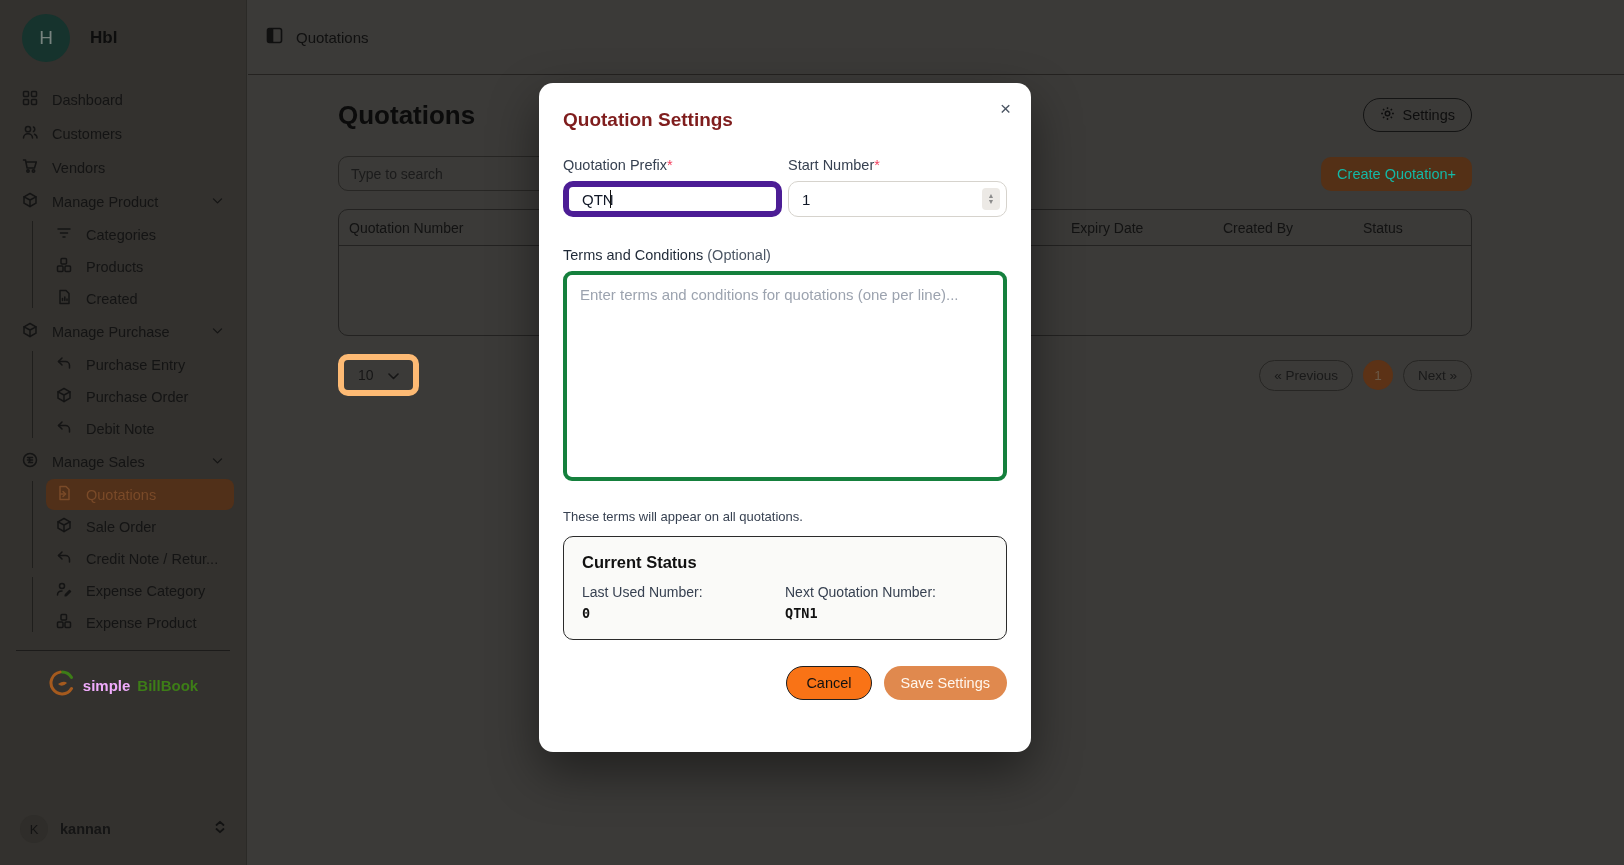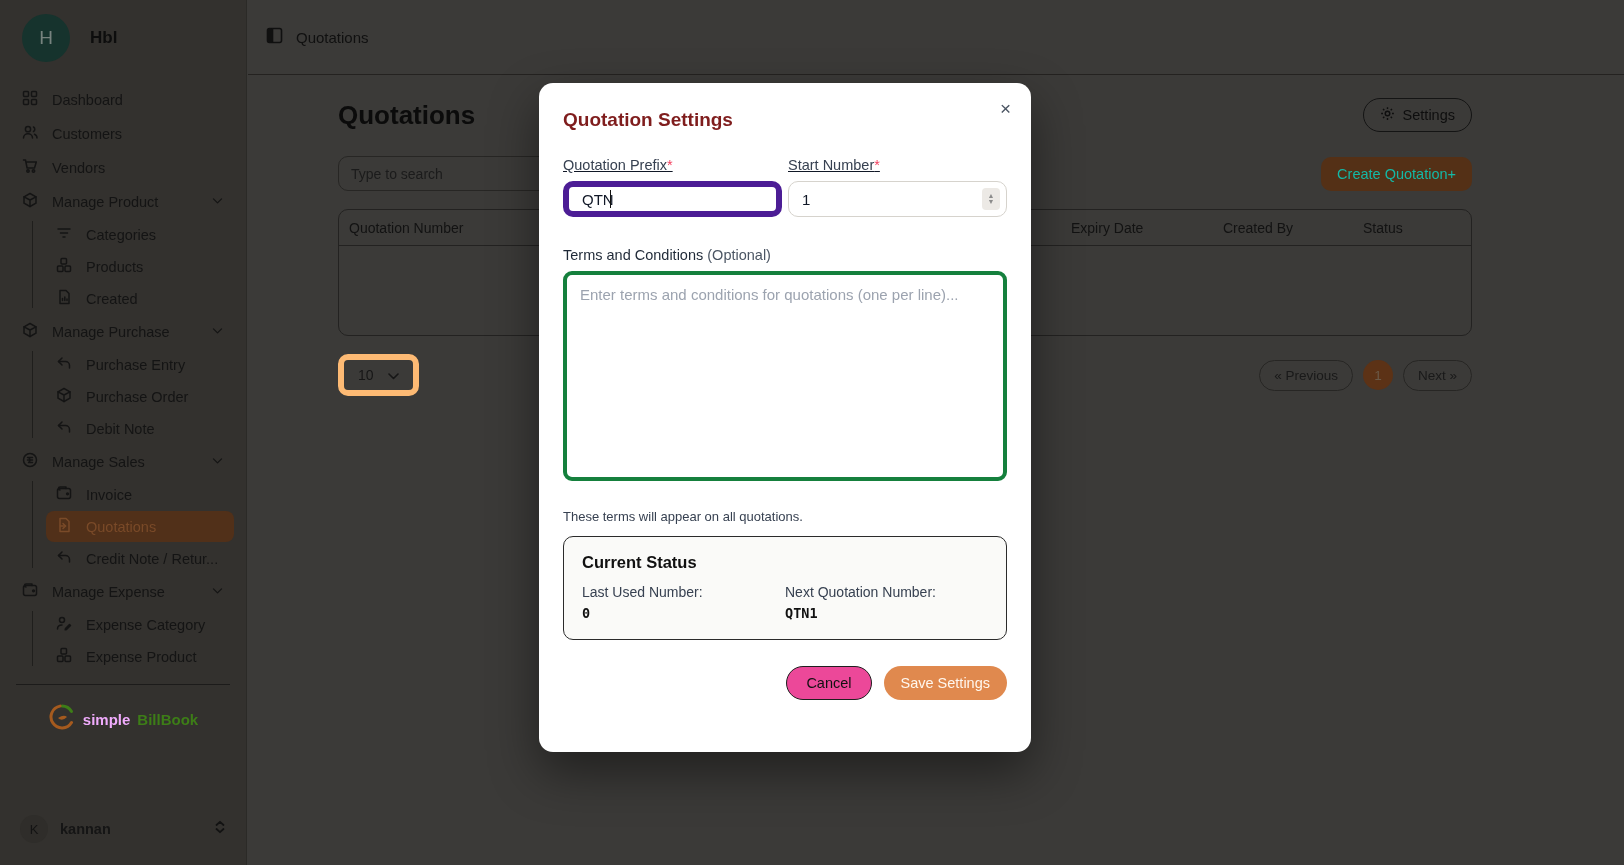--- a/index.html
+++ b/index.html
@@ -71,21 +71,21 @@
     color:#6b5a48; font-size:13.5px; display:flex; align-items:center; justify-content:center; cursor:pointer; }
 
   
   .backdrop { position:absolute; inset:0; background:transparent; }
   .modal { position:absolute; left:539px; top:83px; width:492px; min-height:669px;
     background:#ffffff; border-radius:14px; box-shadow:0 20px 50px rgba(0,0,0,.45);
     padding:26px 24px 24px 24px; color:#111827; }
   .modal-close { position:absolute; right:16px; top:12px; font-size:19px; color:#4b5563;
     background:none; border:none; cursor:pointer; line-height:1; padding:4px; }
   .modal-title { font-size:19px; font-weight:bold; color:#7f1d1d; }
-  .field-row { display:flex; gap:6px; margin-top:26px;text-decoration:underline; }
+  .field-row { display:flex; gap:6px; margin-top:26px; }
   .field { flex:1; }
   .field-label { font-size:14.5px; color:#374151; margin-bottom:8px; }
   .req { color:#f43f5e; }
   .input { width:100%; height:36px; border:1px solid #d6d3cd; border-radius:10px;
     padding:0 13px; font-size:15px; color:#111827; font-family:"Liberation Sans", sans-serif; }
   .input-wrap { position:relative; }
   .input-focus { border:6px solid #4c1d95; outline:none; }
   .caret { position:absolute; left:47px; top:9px; width:0; height:18px;
     border-left:1.5px solid #111; }
   .spinner { position:absolute; right:7px; top:7px; width:18px; height:22px;
@@ -100,21 +100,21 @@
   .textarea::placeholder { color:#9ca3af; opacity:1; }
   .helper { margin-top:24px; font-size:13px; color:#374151; }
   .status-card { margin-top:12px; background:#fafaf8; border:1px solid #2b2b2b;
     border-radius:10px; padding:16px 18px 18px 18px; }
   .status-title { font-size:16.5px; font-weight:bold; color:#111111; }
   .status-grid { display:grid; grid-template-columns:1fr 1fr; margin-top:12px; }
   .status-label { font-size:14px; color:#374151; }
   .status-value { margin-top:5px; font-size:13.5px; font-weight:bold;
     font-family:"DejaVu Sans Mono", monospace; color:#111111; }
   .modal-footer { display:flex; justify-content:flex-end; gap:12px; margin-top:26px; }
-  .btn-cancel { background:#ec4899; border:1px solid #1f1f1f; border-radius:17px;
+  .btn-cancel { background:#f97316; border:1px solid #1f1f1f; border-radius:17px;
     height:34px; padding:0 19px; font-size:14.5px; color:#111111; cursor:pointer;
     font-family:"Liberation Sans", sans-serif; }
   .btn-save { border:none; border-radius:17px; height:34px; padding:0 17px;
     font-size:14.5px; color:#fff7ee; cursor:pointer; background:#e0894e;
     font-family:"Liberation Sans", sans-serif; }
 </style>
 </head>
 <body>
 
 <aside class="sidebar">
@@ -222,54 +222,42 @@
         <span><svg width="16" height="16" viewBox="0 0 16 16" fill="none" stroke="currentColor" stroke-width="1.5" stroke-linecap="round" stroke-linejoin="round">
             <circle cx="8" cy="8" r="6.5"></circle>
             <path d="M5.5 5.5h5M5.5 8h5M6.5 5.5c2 1.5 2 3.5 0 5l4 0"></path>
           </svg></span>
         <span>Manage Sales</span>
         <span class="chev"><svg width="13" height="13" viewBox="0 0 16 16" fill="none" stroke="currentColor" stroke-width="1.5" stroke-linecap="round" stroke-linejoin="round">
             <polyline points="3,6 8,11 13,6"></polyline>
           </svg></span>
       </div>
       <div class="nav-group">
-        <div class="nav-item">
-          <span><svg width="16" height="16" viewBox="0 0 16 16" fill="none" stroke="currentColor" stroke-width="1.5" stroke-linecap="round" stroke-linejoin="round">
-              <rect x="1.5" y="3.5" width="13" height="10" rx="2"></rect>
-              <path d="M10 3.5V2h-6a1.5 1.5 0 0 0 0 3"></path>
-              <circle cx="11.5" cy="8.8" r=".9"></circle>
-            </svg></span>
-          <span>Invoice</span>
-        </div>
         <div class="nav-item active">
           <span><svg width="16" height="16" viewBox="0 0 16 16" fill="none" stroke="currentColor" stroke-width="1.5" stroke-linecap="round" stroke-linejoin="round">
               <path d="M4 1.5h6l3 3v10H4z"></path>
               <polyline points="7,6.5 9.5,9 7,11.5"></polyline>
               <line x1="4.5" y1="9" x2="9.5" y2="9"></line>
             </svg></span>
           <span>Quotations</span>
         </div>
         <div class="nav-item">
           <span><svg width="16" height="16" viewBox="0 0 16 16" fill="none" stroke="currentColor" stroke-width="1.5" stroke-linecap="round" stroke-linejoin="round">
+              <path d="M8 1.5 14 4.8v6.4L8 14.5 2 11.2V4.8z"></path>
+              <path d="M2 4.8 8 8l6-3.2M8 8v6.5"></path>
+            </svg></span>
+          <span>Sale Order</span>
+        </div>
+        <div class="nav-item">
+          <span><svg width="16" height="16" viewBox="0 0 16 16" fill="none" stroke="currentColor" stroke-width="1.5" stroke-linecap="round" stroke-linejoin="round">
               <polyline points="6,3 2.5,6.5 6,10"></polyline>
               <path d="M2.5 6.5h7a4 4 0 0 1 4 4v2.5"></path>
             </svg></span>
           <span>Credit Note / Retur...</span>
         </div>
-      </div>
-      <div class="nav-item">
-        <span><svg width="16" height="16" viewBox="0 0 16 16" fill="none" stroke="currentColor" stroke-width="1.5" stroke-linecap="round" stroke-linejoin="round">
-            <rect x="1.5" y="3.5" width="13" height="10" rx="2"></rect>
-            <path d="M10 3.5V2h-6a1.5 1.5 0 0 0 0 3"></path>
-            <circle cx="11.5" cy="8.8" r=".9"></circle>
-          </svg></span>
-        <span>Manage Expense</span>
-        <span class="chev"><svg width="13" height="13" viewBox="0 0 16 16" fill="none" stroke="currentColor" stroke-width="1.5" stroke-linecap="round" stroke-linejoin="round">
-            <polyline points="3,6 8,11 13,6"></polyline>
-          </svg></span>
       </div>
       <div class="nav-group">
         <div class="nav-item">
           <span><svg width="16" height="16" viewBox="0 0 16 16" fill="none" stroke="currentColor" stroke-width="1.5" stroke-linecap="round" stroke-linejoin="round">
               <circle cx="6" cy="5" r="2.5"></circle>
               <path d="M1.5 14c0-2.5 2-4 4.5-4"></path>
               <path d="M9.5 13.5l4-4 1 1-4 4-1.3.3z"></path>
             </svg></span>
           <span>Expense Category</span>
         </div>

